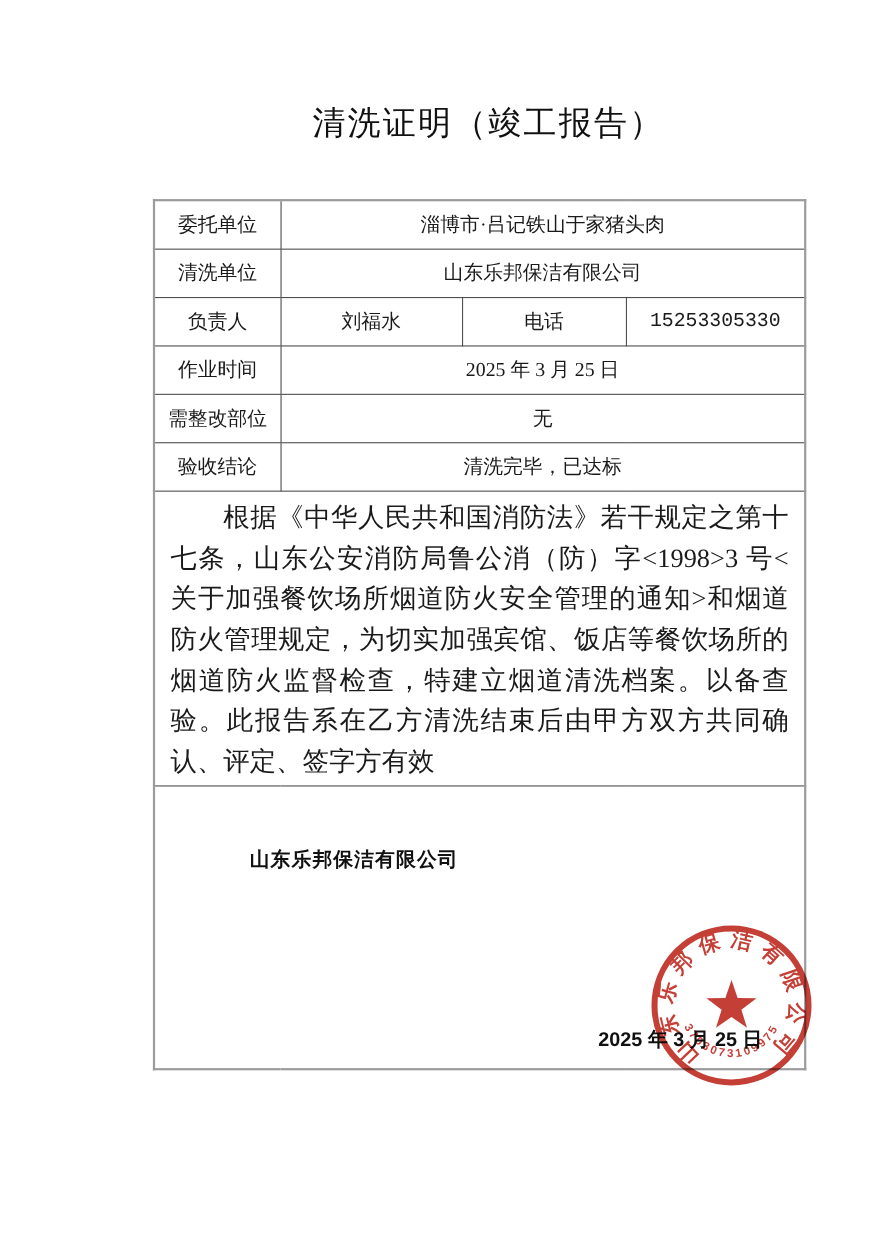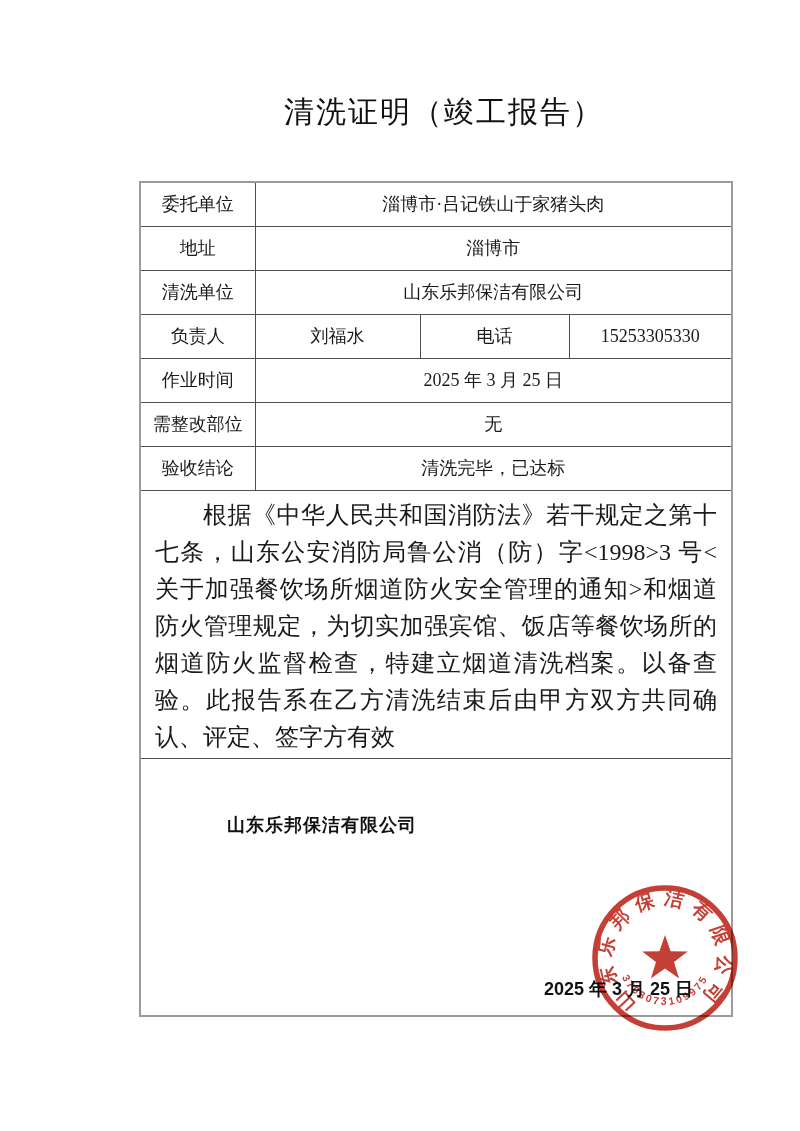--- a/index.html
+++ b/index.html
@@ -16,21 +16,21 @@
     border-collapse:collapse;table-layout:fixed;
     border:2px solid #9b9b9b;
     margin-left:28px;
   }
   table.report td{
     border:1px solid #4f4f4f;
     font-size:18px;text-align:center;vertical-align:middle;
     padding:2px 4px;overflow:visible;
   }
   tr.field-row{height:44px;}
-  td.num{font-family:Liberation Serif, serif;font-size:18px;}
+  td.num{font-family:Liberation Mono, monospace;font-size:18px;}
   td.notes-cell{height:198px;text-align:left;vertical-align:top;padding:0;}
   .notes-text{
     margin:0;padding:4px 10px 0 10px;
     font-size:24px;line-height:37px;text-indent:2em;text-align:justify;
   }
   td.sign-cell{height:252px;padding:0;}
   .sign-wrap{position:relative;width:100%;height:252px;}
   .signature{
     position:absolute;left:82px;top:52px;
     font-family:"Liberation Sans","DejaVu Sans",sans-serif;
@@ -65,24 +65,20 @@
     <colgroup>
       <col style="width:115px">
         <col style="width:165px">
         <col style="width:149px">
         <col style="width:163px">
     </colgroup>
     <tbody>
       <tr class="field-row">
         <td>委托单位</td>
         <td colspan="3">淄博市·吕记铁山于家猪头肉</td>
-      </tr>
-      <tr class="field-row">
-        <td>地址</td>
-        <td colspan="3">淄博市</td>
       </tr>
       <tr class="field-row">
         <td>清洗单位</td>
         <td colspan="3">山东乐邦保洁有限公司</td>
       </tr>
       <tr class="field-row">
         <td>负责人</td>
         <td>刘福水</td>
         <td>电话</td>
         <td class="num">15253305330</td>

